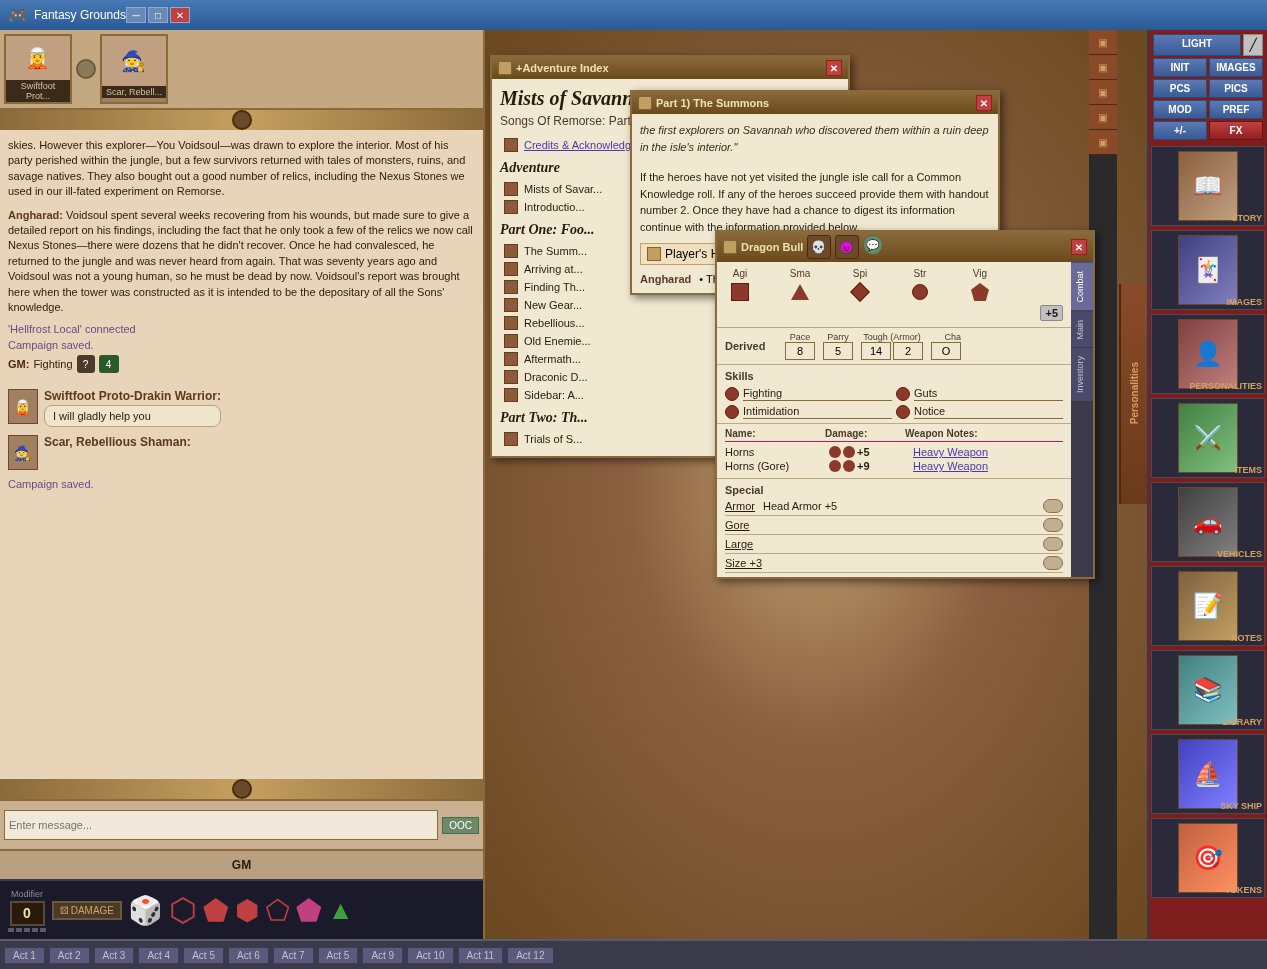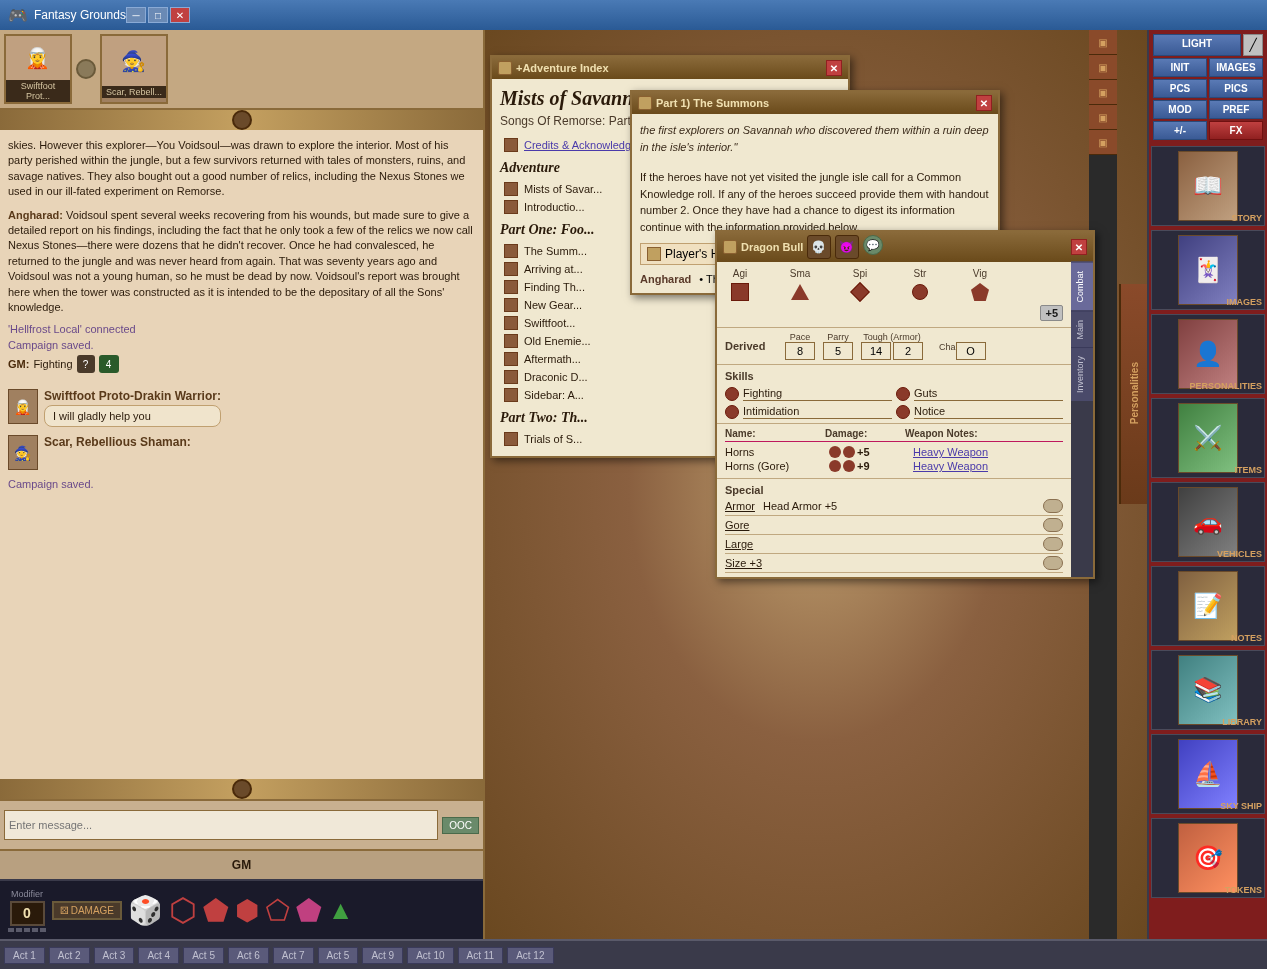--- a/index.html
+++ b/index.html
@@ -303,21 +303,21 @@
         <div class="adventure-item">
             <div class="item-icon"></div>
             <span>Finding Th...</span>
           </div>
         <div class="adventure-item">
             <div class="item-icon"></div>
             <span>New Gear...</span>
           </div>
         <div class="adventure-item">
             <div class="item-icon"></div>
-            <span>Swiftfoot...</span>
+            <span>Rebellious...</span>
           </div>
         <div class="adventure-item">
             <div class="item-icon"></div>
             <span>Old Enemie...</span>
           </div>
         <div class="adventure-item">
             <div class="item-icon"></div>
             <span>Aftermath...</span>
           </div>
         <div class="adventure-item">
@@ -413,21 +413,21 @@
                 <span style="font-size:9px;color:#4a3a2a;">Parry</span>
                 <div class="derived-box">5</div>
               </div>
               <div style="display:flex;flex-direction:column;align-items:center;">
                 <span style="font-size:9px;color:#4a3a2a;">Tough (Armor)</span>
                 <div style="display:flex;gap:2px;">
                   <div class="derived-box">14</div>
                   <div class="derived-box">2</div>
                 </div>
               </div>
-              <div style="display:flex;flex-direction:row;align-items:flex-start;margin-left:8px;">
+              <div style="display:flex;flex-direction:column;align-items:flex-end;">
                 <span style="font-size:9px;color:#4a3a2a;">Cha</span>
                 <div class="derived-box">O</div>
               </div>
             </div>
           </div>
 
           <div style="padding:4px 8px; border-bottom:1px solid #c0a880;">
             <span style="font-size:11px;font-weight:bold;color:#4a3a2a;">Skills</span>
             <div class="skills-grid" style="margin-top:4px;">
               <div class="skill-item">

